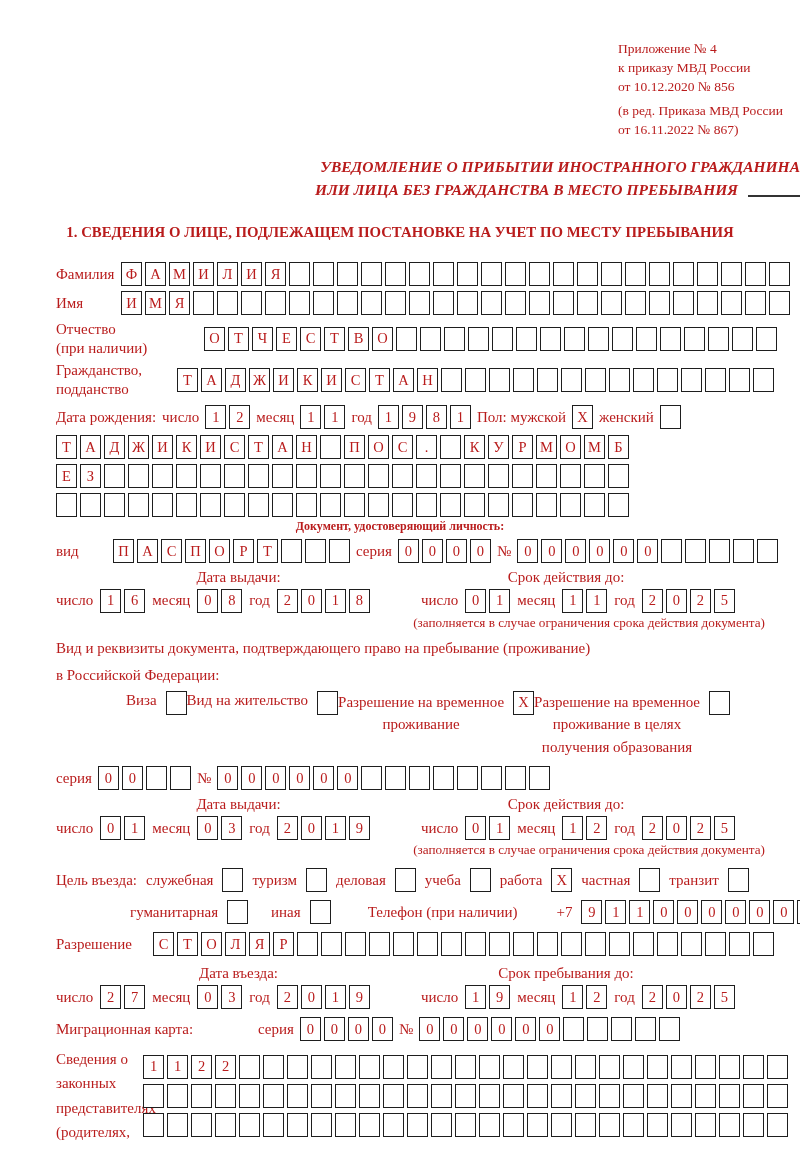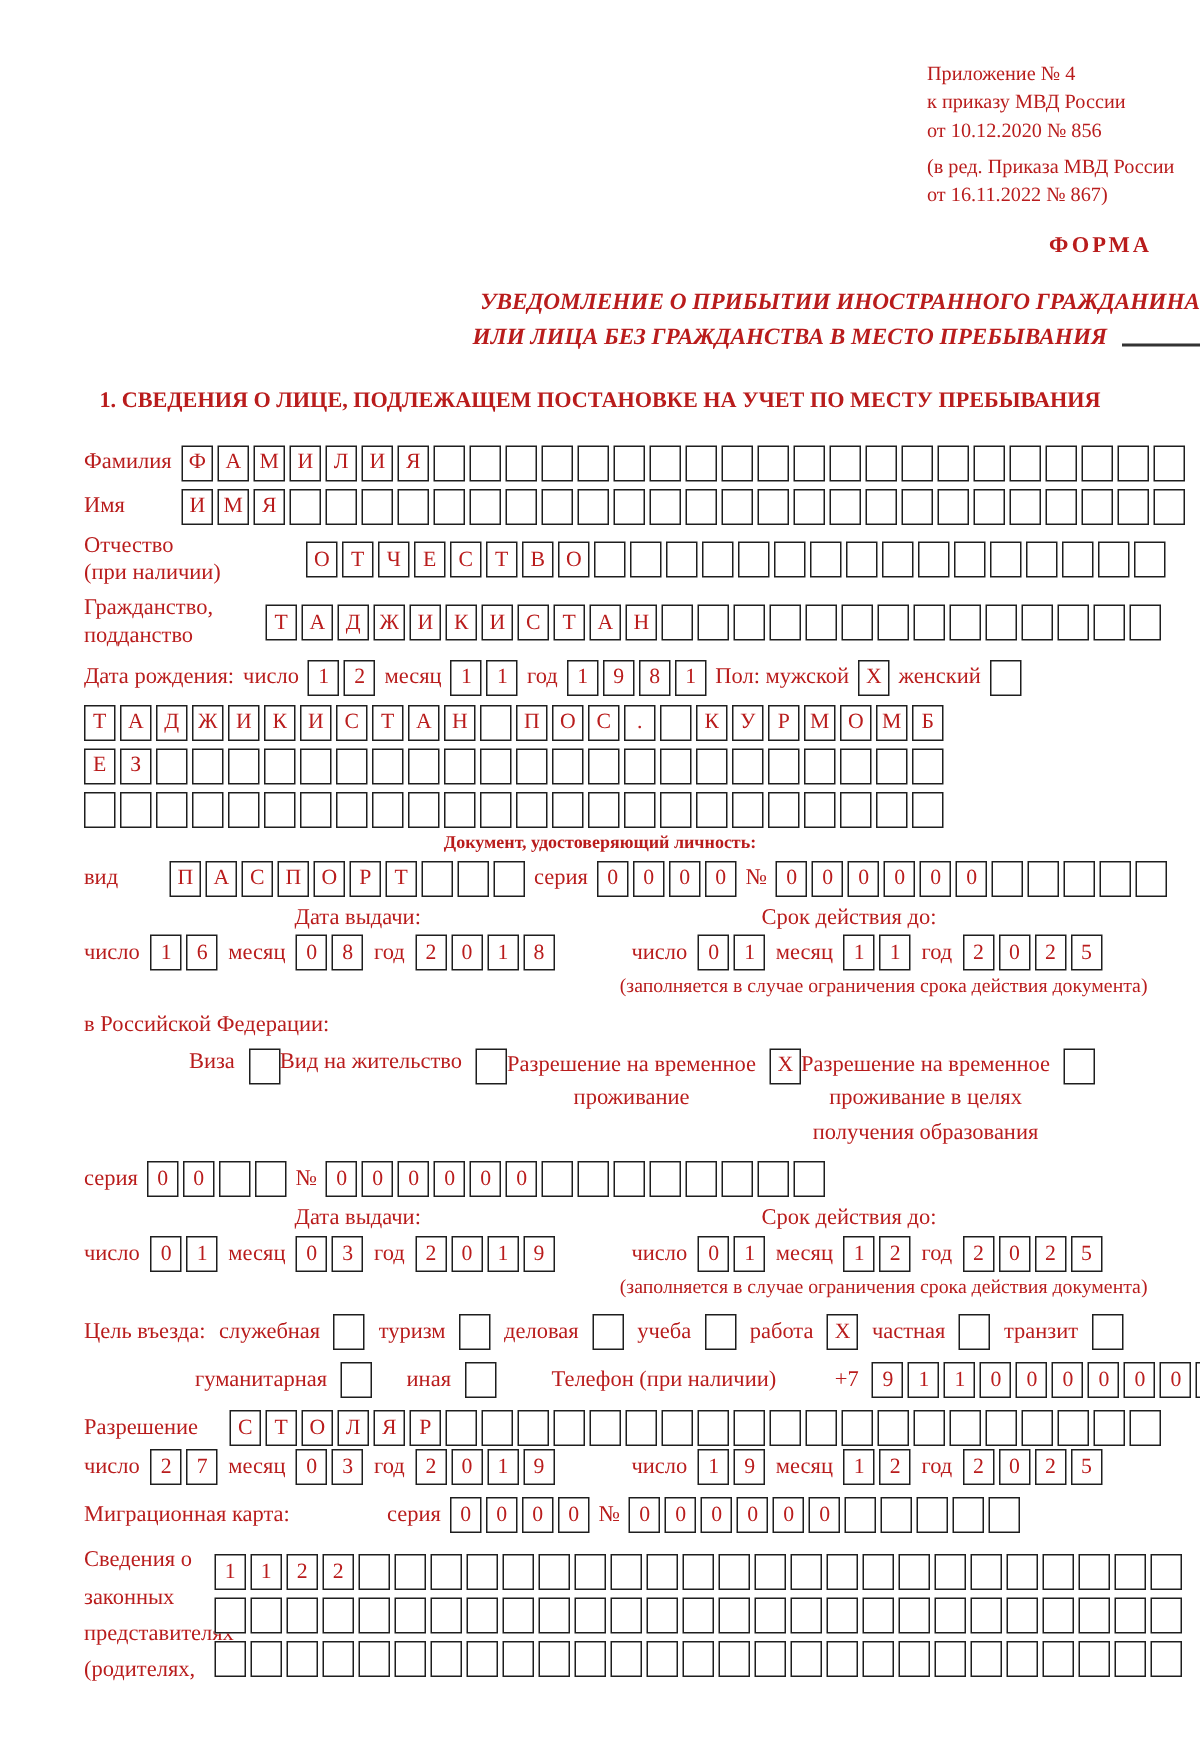--- a/index.html
+++ b/index.html
@@ -57,21 +57,20 @@
 <div class="page">
 
   <div class="appendix">
     <div>Приложение № 4</div>
     <div>к приказу МВД России</div>
     <div>от 10.12.2020 № 856</div>
     <div class="gap">(в ред. Приказа МВД России</div>
     <div>от 16.11.2022 № 867)</div>
   </div>
 
-  <div class="forma">ФОРМА</div>
 
   <div class="title">
     <div>УВЕДОМЛЕНИЕ О ПРИБЫТИИ ИНОСТРАННОГО ГРАЖДАНИНА</div>
     <div>
       <span>ИЛИ ЛИЦА БЕЗ ГРАЖДАНСТВА В МЕСТО ПРЕБЫВАНИЯ</span><span class="title-underline"></span>
     </div>
   </div>
 
   <div class="section-heading">1. СВЕДЕНИЯ О ЛИЦЕ, ПОДЛЕЖАЩЕМ ПОСТАНОВКЕ НА УЧЕТ ПО МЕСТУ ПРЕБЫВАНИЯ</div>
 
@@ -402,20 +401,21 @@
           <span class="cell">2</span>
           <span class="cell">0</span>
           <span class="cell">2</span>
           <span class="cell">5</span>
         </span>
     </div>
   </div>
 
   <div class="note mt2">(заполняется в случае ограничения срока действия документа)</div>
 
+  <div class="plain mt8">Вид и реквизиты документа, подтверждающего право на пребывание (проживание)</div>
   <div class="plain mt8">в Российской Федерации:</div>
 
   <div class="permit-row mt6">
     <div class="opt">
       <span class="lbl">Виза</span>
       <span class="cell"></span>
     </div>
     <div class="opt">
       <span class="lbl">Вид на жительство</span>
       <span class="cell"></span>
@@ -578,20 +578,24 @@
         <span class="cell"></span>
         <span class="cell"></span>
         <span class="cell"></span>
         <span class="cell"></span>
         <span class="cell"></span>
         <span class="cell"></span>
         <span class="cell"></span>
       </div>
   </div>
 
+  <div class="dhead mt8">
+    <div class="left">Дата въезда:</div>
+    <div class="right">Срок пребывания до:</div>
+  </div>
 
   <div class="daterow mt2">
     <div class="dgroup left">
       <span class="lbl">число</span>
       <span class="cells">
           <span class="cell">2</span>
           <span class="cell">7</span>
         </span>
       <span class="lbl">месяц</span>
       <span class="cells">

